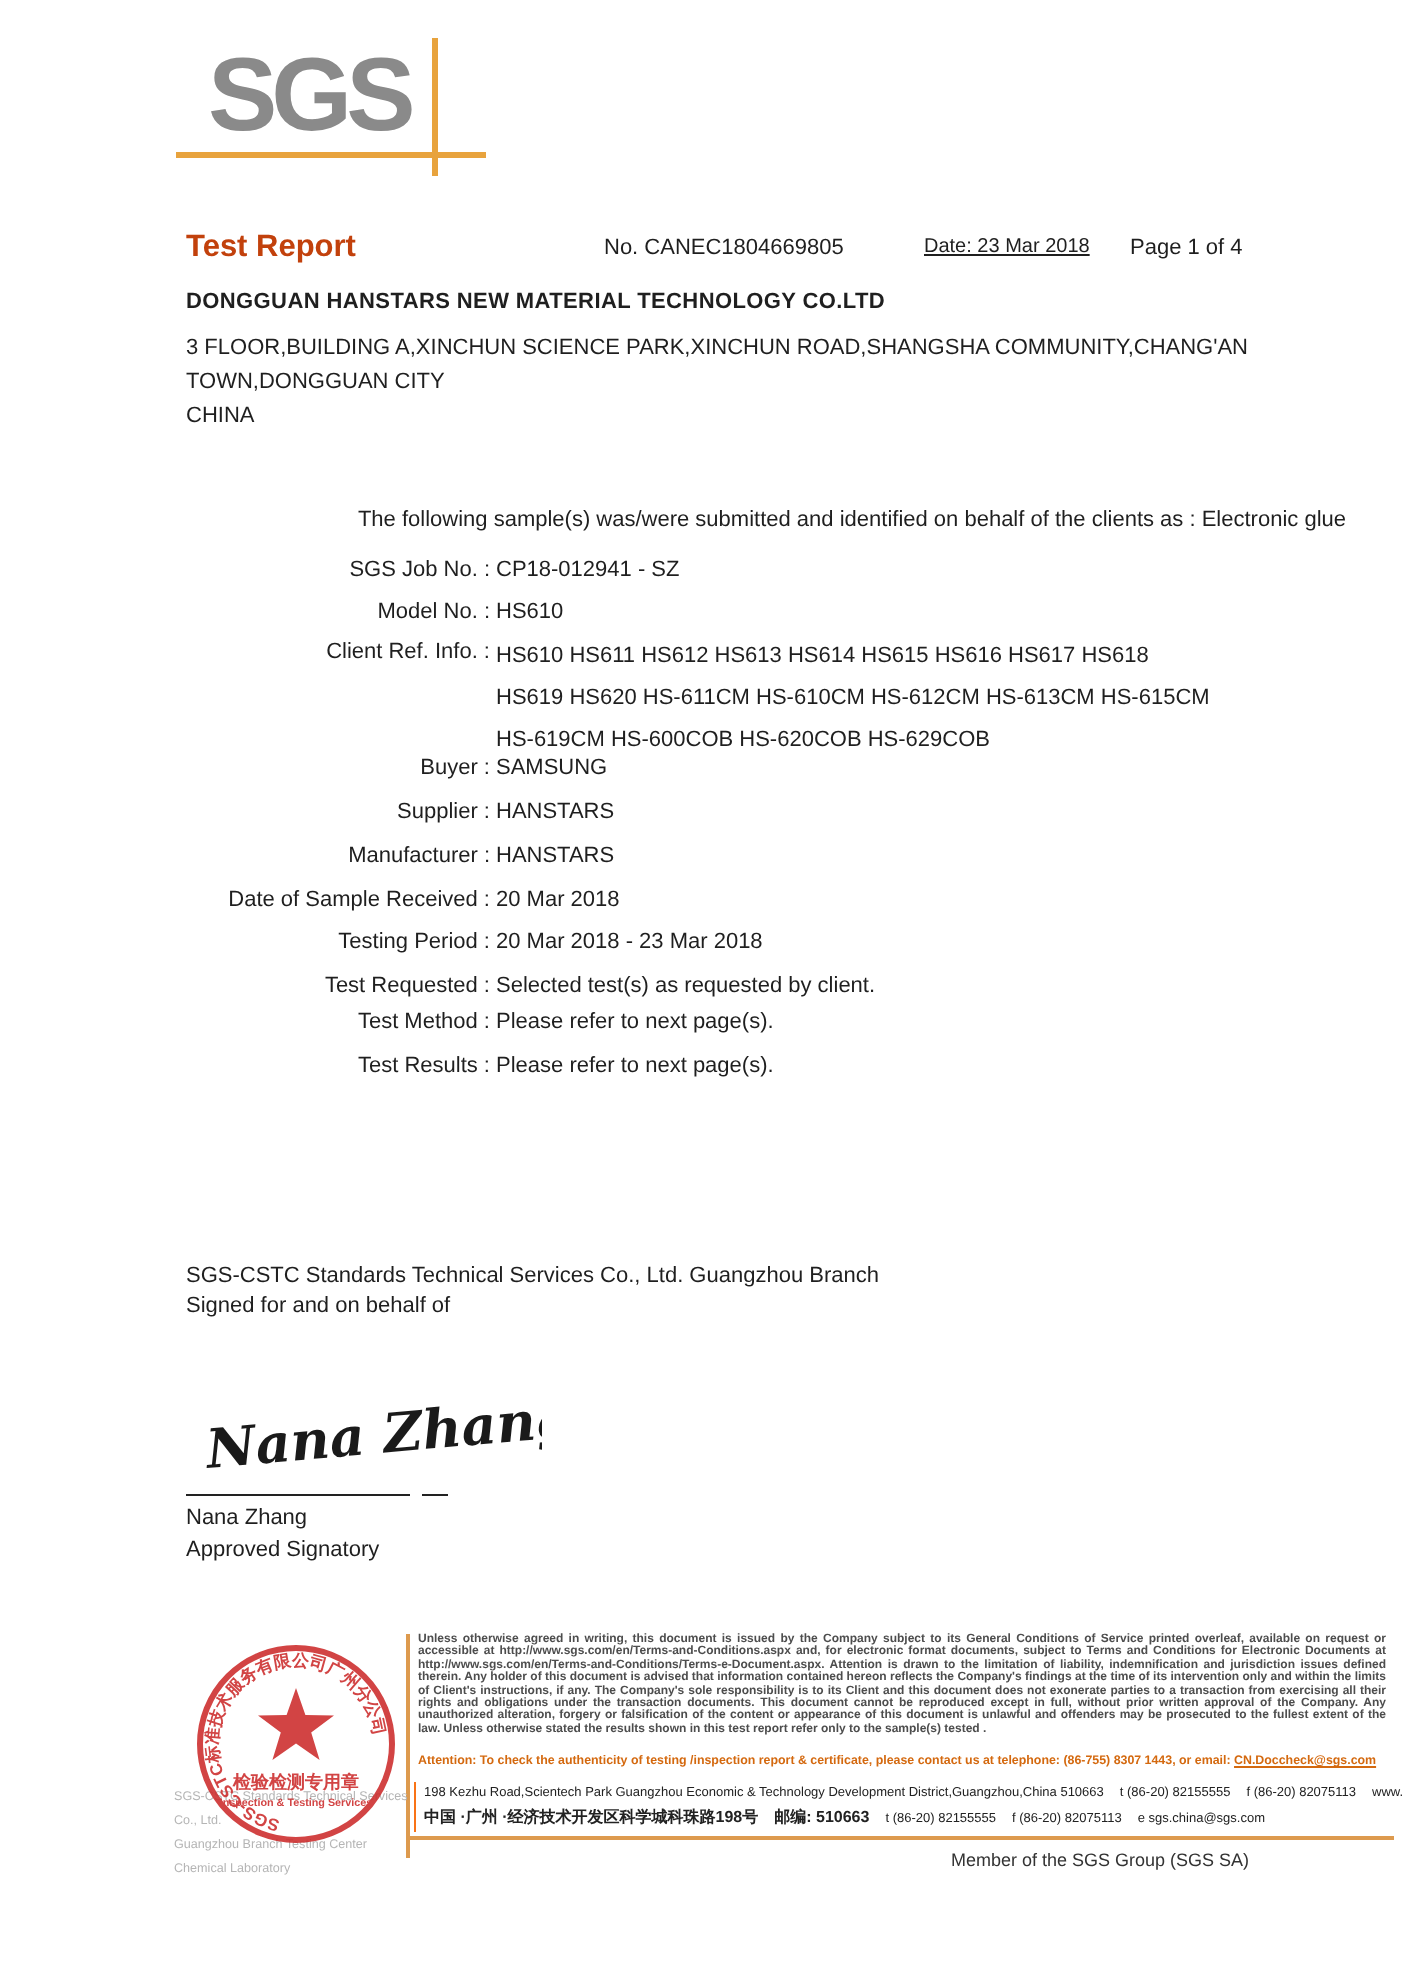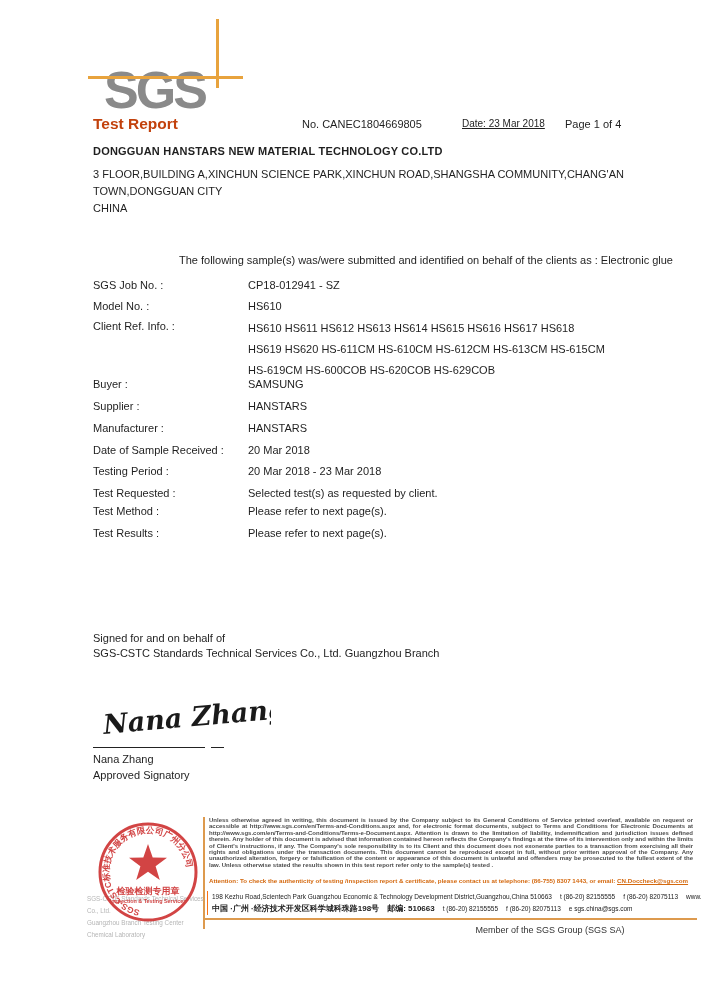--- a/index.html
+++ b/index.html
@@ -10,41 +10,41 @@
     width: 701px;
     height: 981px;
     background: #ffffff;
     overflow: hidden;
   }
 
   
   .logo-text {
     position: absolute; left: 104px; top: 22px;
     font-size: 52px; font-weight: 700; letter-spacing: -3px;
-    color: #8a8a8a; line-height: 1; margin-top: 42px;
+    color: #8a8a8a; line-height: 1;
   }
   .logo-hline { position: absolute; left: 88px; top: 76px; width: 155px; height: 3px; background: #e8a33d; }
   .logo-vline { position: absolute; left: 216px; top: 19px; width: 3px; height: 69px; background: #e8a33d; }
 
   .report-title { position: absolute; left: 93px; top: 115px; font-size: 15.5px; font-weight: 700; color: #c2410c; }
   .report-no   { position: absolute; left: 270px; top: 118px; font-size: 11px; padding-left: 32px; }
   .report-date { position: absolute; left: 462px; top: 118px; font-size: 10px; text-decoration: underline; }
   .report-page { position: absolute; left: 565px; top: 118px; font-size: 11px; }
 
   
   .company-name { position: absolute; left: 93px; top: 145px; font-size: 11px; letter-spacing: .2px; font-weight: bold; }
   .company-address { position: absolute; left: 93px; top: 166px; font-size: 11px; line-height: 17px; width: 560px; }
 
   
   .intro-line { position: absolute; left: 93px; top: 254px; font-size: 11px; width: 580px; text-align: right; }
 
   
   .fields { position: absolute; left: 93px; top: 277px; width: 560px; }
   .frow { position: absolute; left: 0; width: 560px; font-size: 11px; line-height: 16px; }
-  .frow .flabel { position: absolute; left: 0; top: 0; width: 152px; }
+  .frow .flabel { position: absolute; left: 0; top: 0; width: 152px; text-align: right; }
   .frow .fvalue { position: absolute; left: 155px; top: 0; width: 400px; }
   .fvalue .vline { line-height: 21px; }
   .r0 { top: 0; }  .r1 { top: 21px; } .r2 { top: 41px; }
   .r3 { top: 99px; } .r4 { top: 121px; } .r5 { top: 143px; }
   .r6 { top: 165px; } .r7 { top: 186px; } .r8 { top: 208px; }
   .r9 { top: 226px; } .r10 { top: 248px; }
 
   
   .signed-block { position: absolute; left: 93px; top: 631px; font-size: 11px; line-height: 15px; width: 480px; }
   .sig-svg { position: absolute; left: 96px; top: 696px; }
@@ -140,22 +140,22 @@
       <span class="flabel">Test Method :</span>
       <span class="fvalue">Please refer to next page(s).</span>
     </div>
     <div class="frow r10">
       <span class="flabel">Test Results :</span>
       <span class="fvalue">Please refer to next page(s).</span>
     </div>
   </div>
 
   <div class="signed-block">
+    <div>SGS-CSTC Standards Technical Services Co., Ltd. Guangzhou Branch</div>
     <div>Signed for and on behalf of</div>
-    <div>SGS-CSTC Standards Technical Services Co., Ltd. Guangzhou Branch</div>
   </div>
 
   <svg class="sig-svg" width="175" height="54">
     <text x="8" y="38" font-family="DejaVu Serif, serif" font-style="italic" font-weight="700" font-size="27" fill="#1a1a1a" transform="rotate(-5 8 38)">Nana Zhang</text>
   </svg>
   <div class="sig-line"></div>
   <div class="sig-line2"></div>
   <div class="sig-name">Nana Zhang</div>
   <div class="sig-role">Approved Signatory</div>
 

